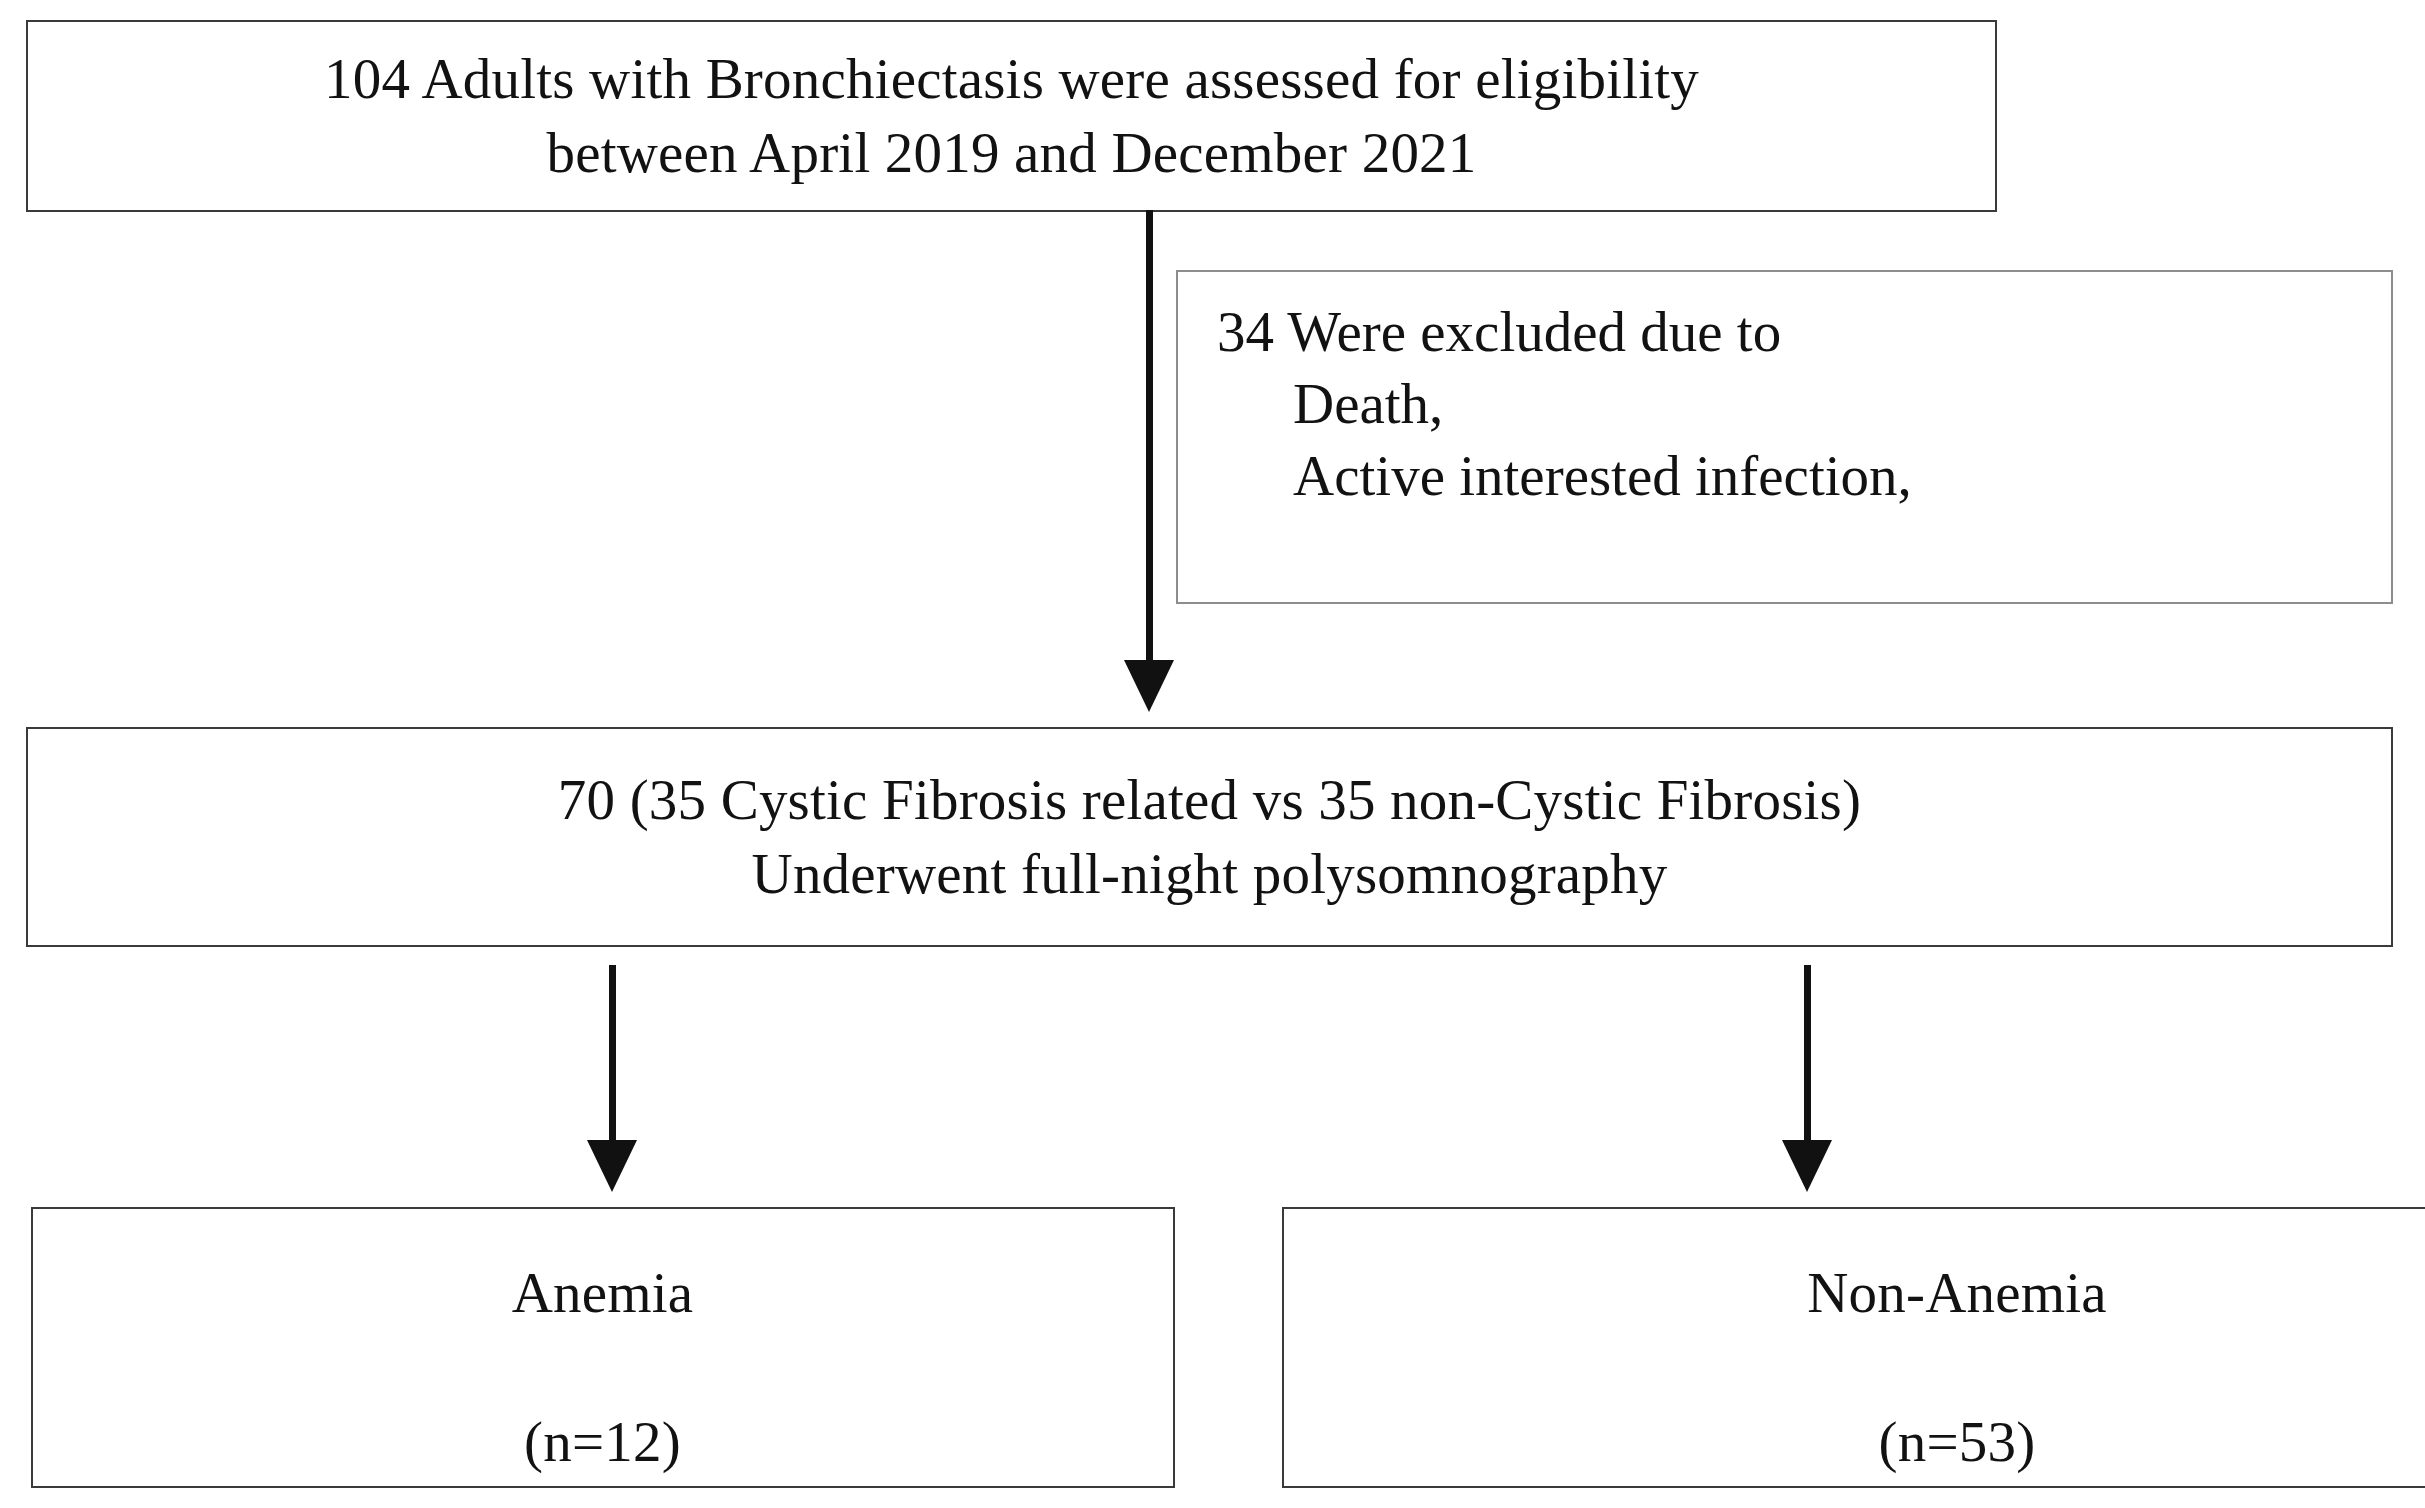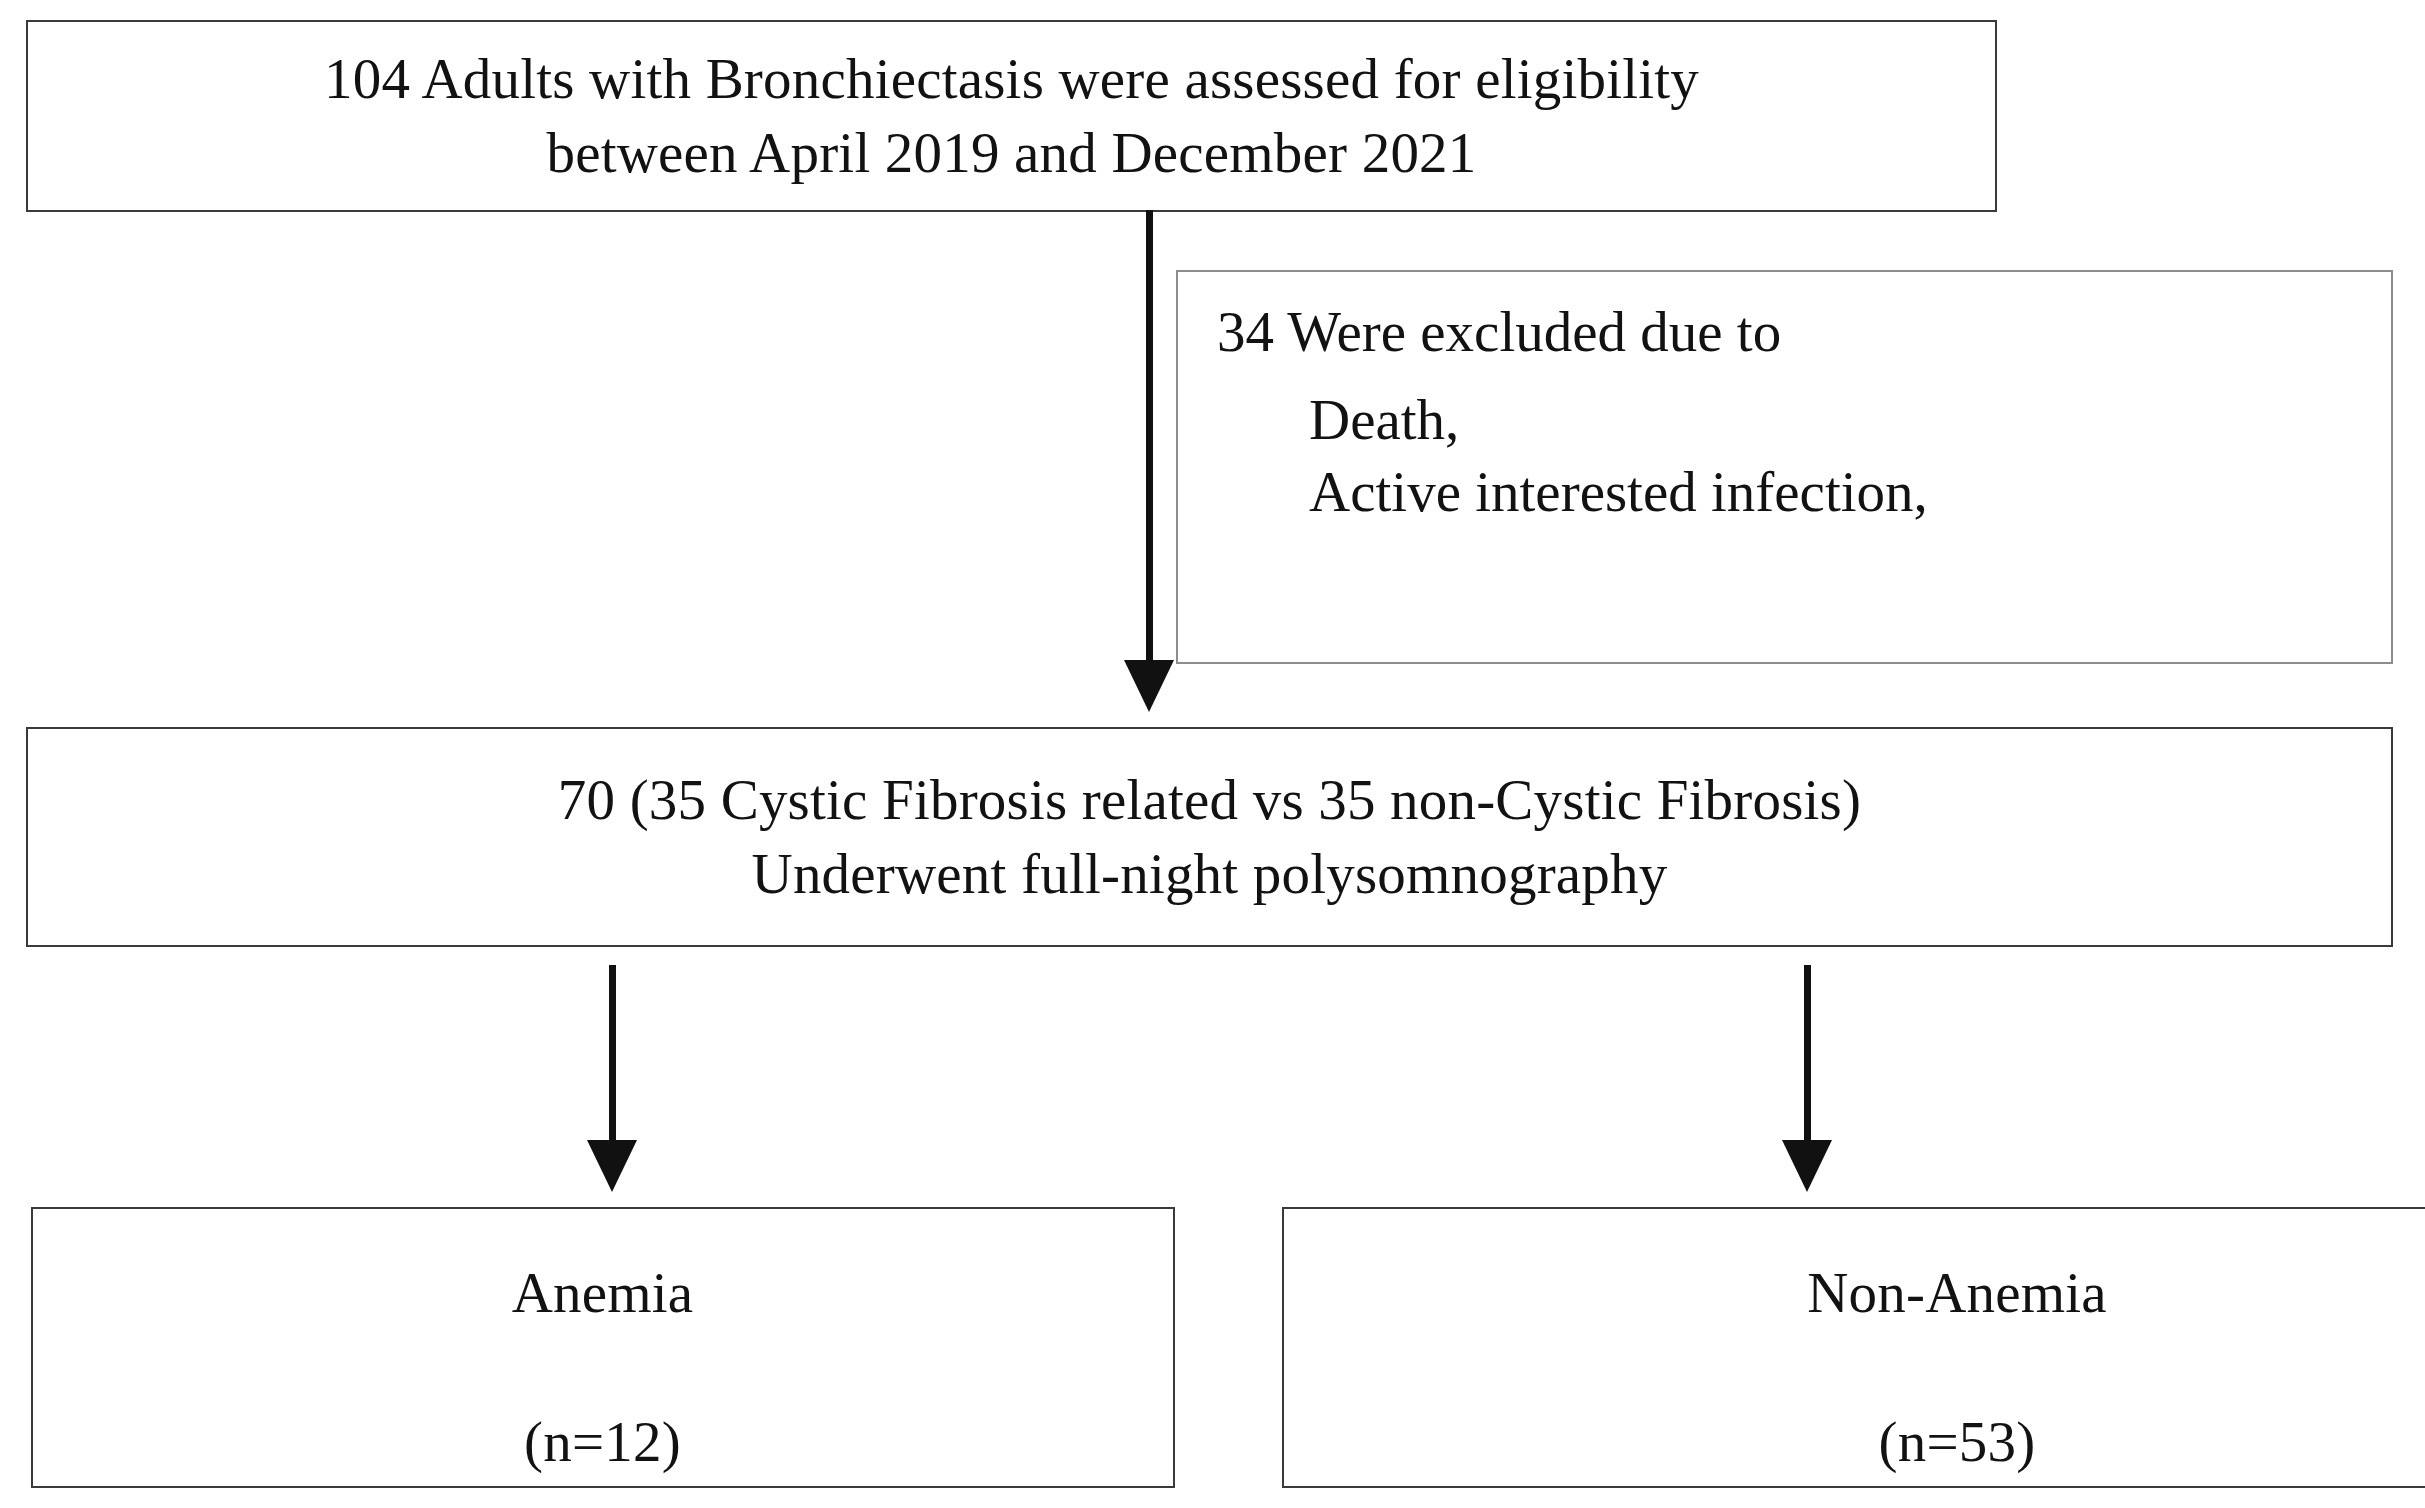--- a/index.html
+++ b/index.html
@@ -42,33 +42,33 @@
     top: 20.3px;
     width: 1971px;
     height: 192px;
   }
 
   
   #box-excluded {
     left: 1176px;
     top: 270px;
     width: 1217px;
-    height: 394px;
+    height: 334px;
     border: 2.8px solid #8d8d8d;
     display: block;
     text-align: left;
     padding: 24px 0 0 39px;
   }
   #box-excluded .excl-head {
     font-size: 57px;
     line-height: 1.26;
     color: #121212;
   }
   #box-excluded .excl-list {
-    margin: 16px;
+    margin: 0;
     padding: 0;
     list-style: none;
   }
   #box-excluded .excl-list li {
     font-size: 57px;
     line-height: 1.26;
     color: #121212;
     padding-left: 76px;
   }
 

